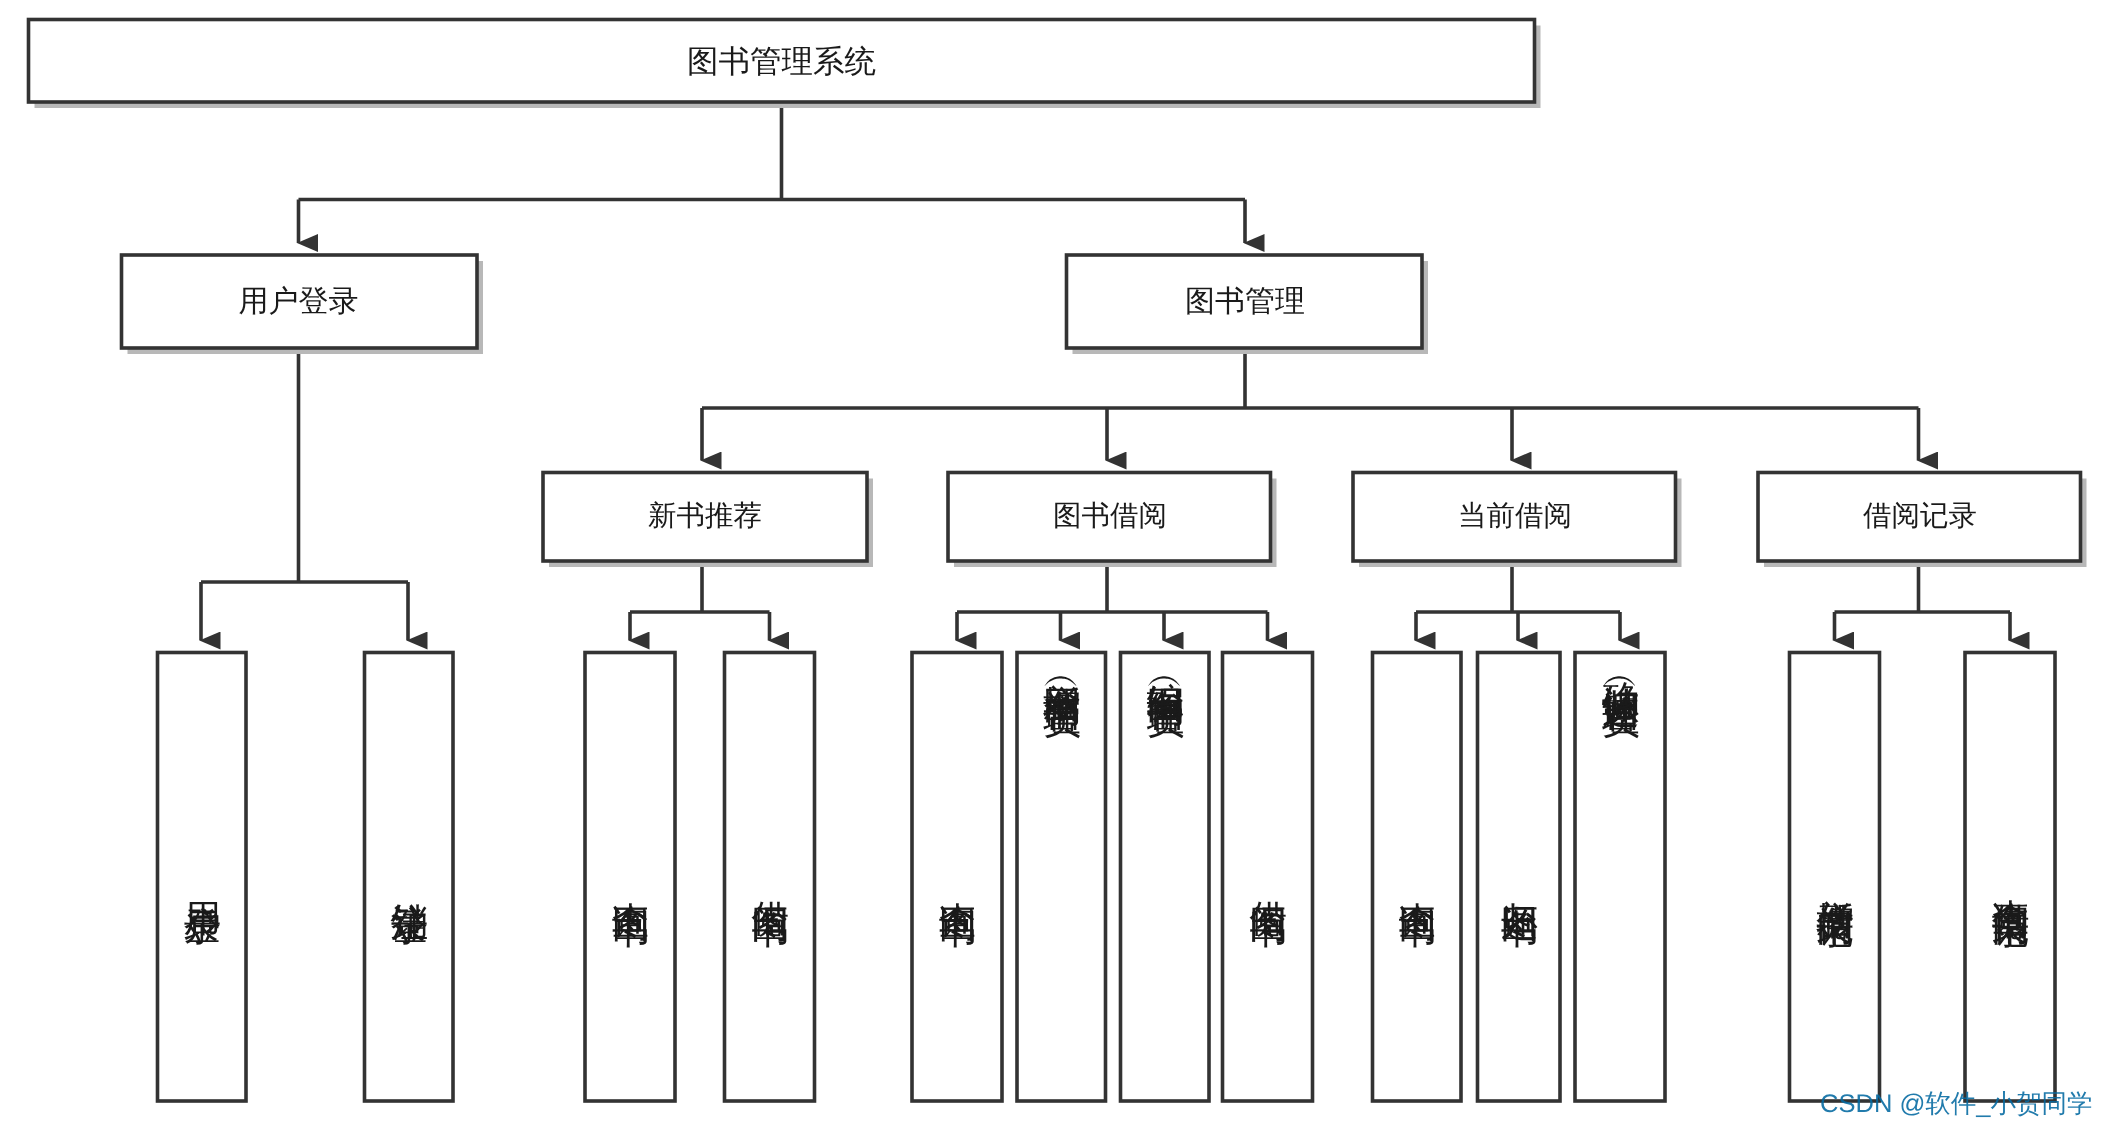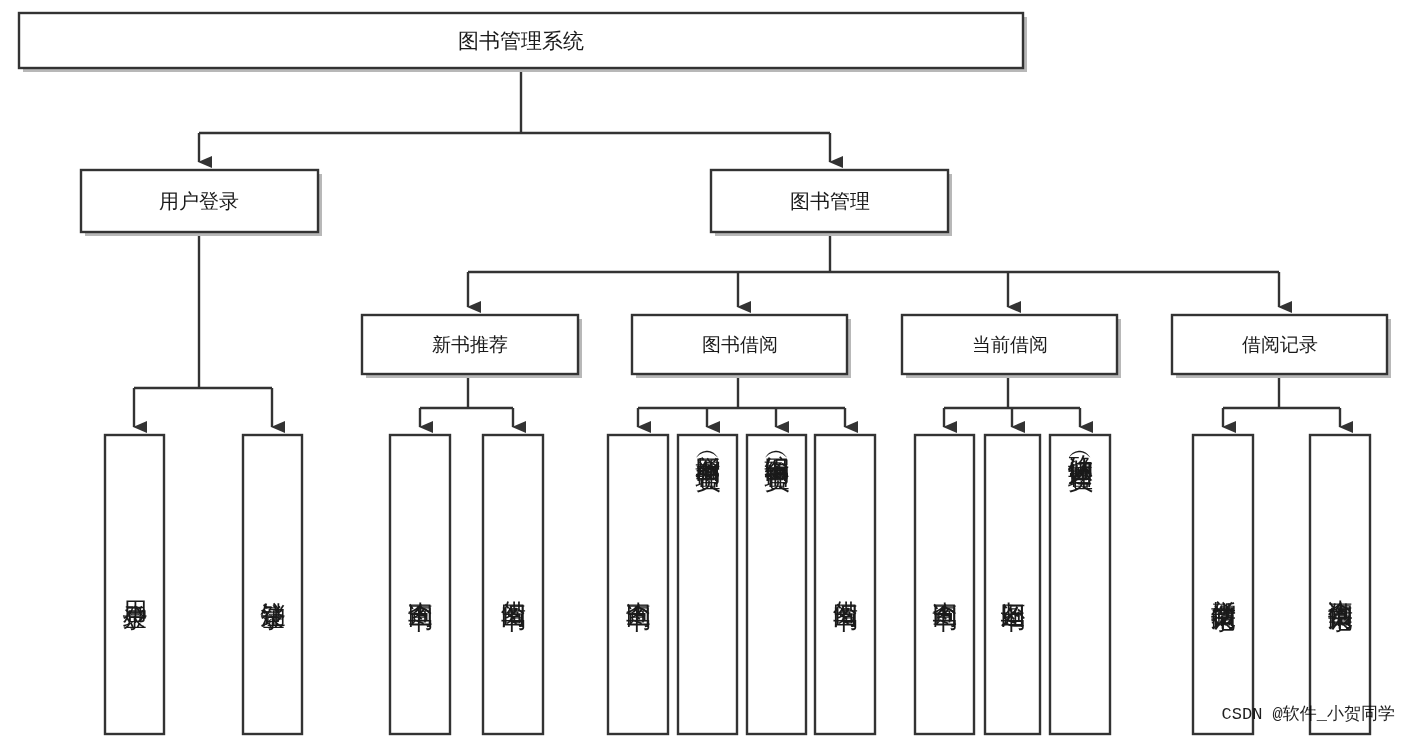--- a/index.html
+++ b/index.html
@@ -48,24 +48,24 @@
     font-family:"DejaVu Sans","Liberation Sans",sans-serif;
     font-size:25px;
     line-height:1.04;
     letter-spacing:2px;
     color:#1a1a1a;
     white-space:nowrap;
   }
   #watermark{
     position:absolute;
     right:10px;
-    bottom:22px;
-    font-family:Liberation Mono, monospace;
+    bottom:0;
+    font-family:Liberation Sans, sans-serif;
     font-size:17px;
-    color:#000000;
+    color:#0369a1;
     opacity:.88;
     white-space:nowrap;
   }
 </style>
 </head>
 <body>
 
 <svg id="diagram" viewBox="0 0 1405 747">
   <defs>
     <marker id="arrow" viewBox="0 0 12 14" refX="6" refY="13" markerWidth="12" markerHeight="14" orient="auto-start-reverse" markerUnits="userSpaceOnUse">

